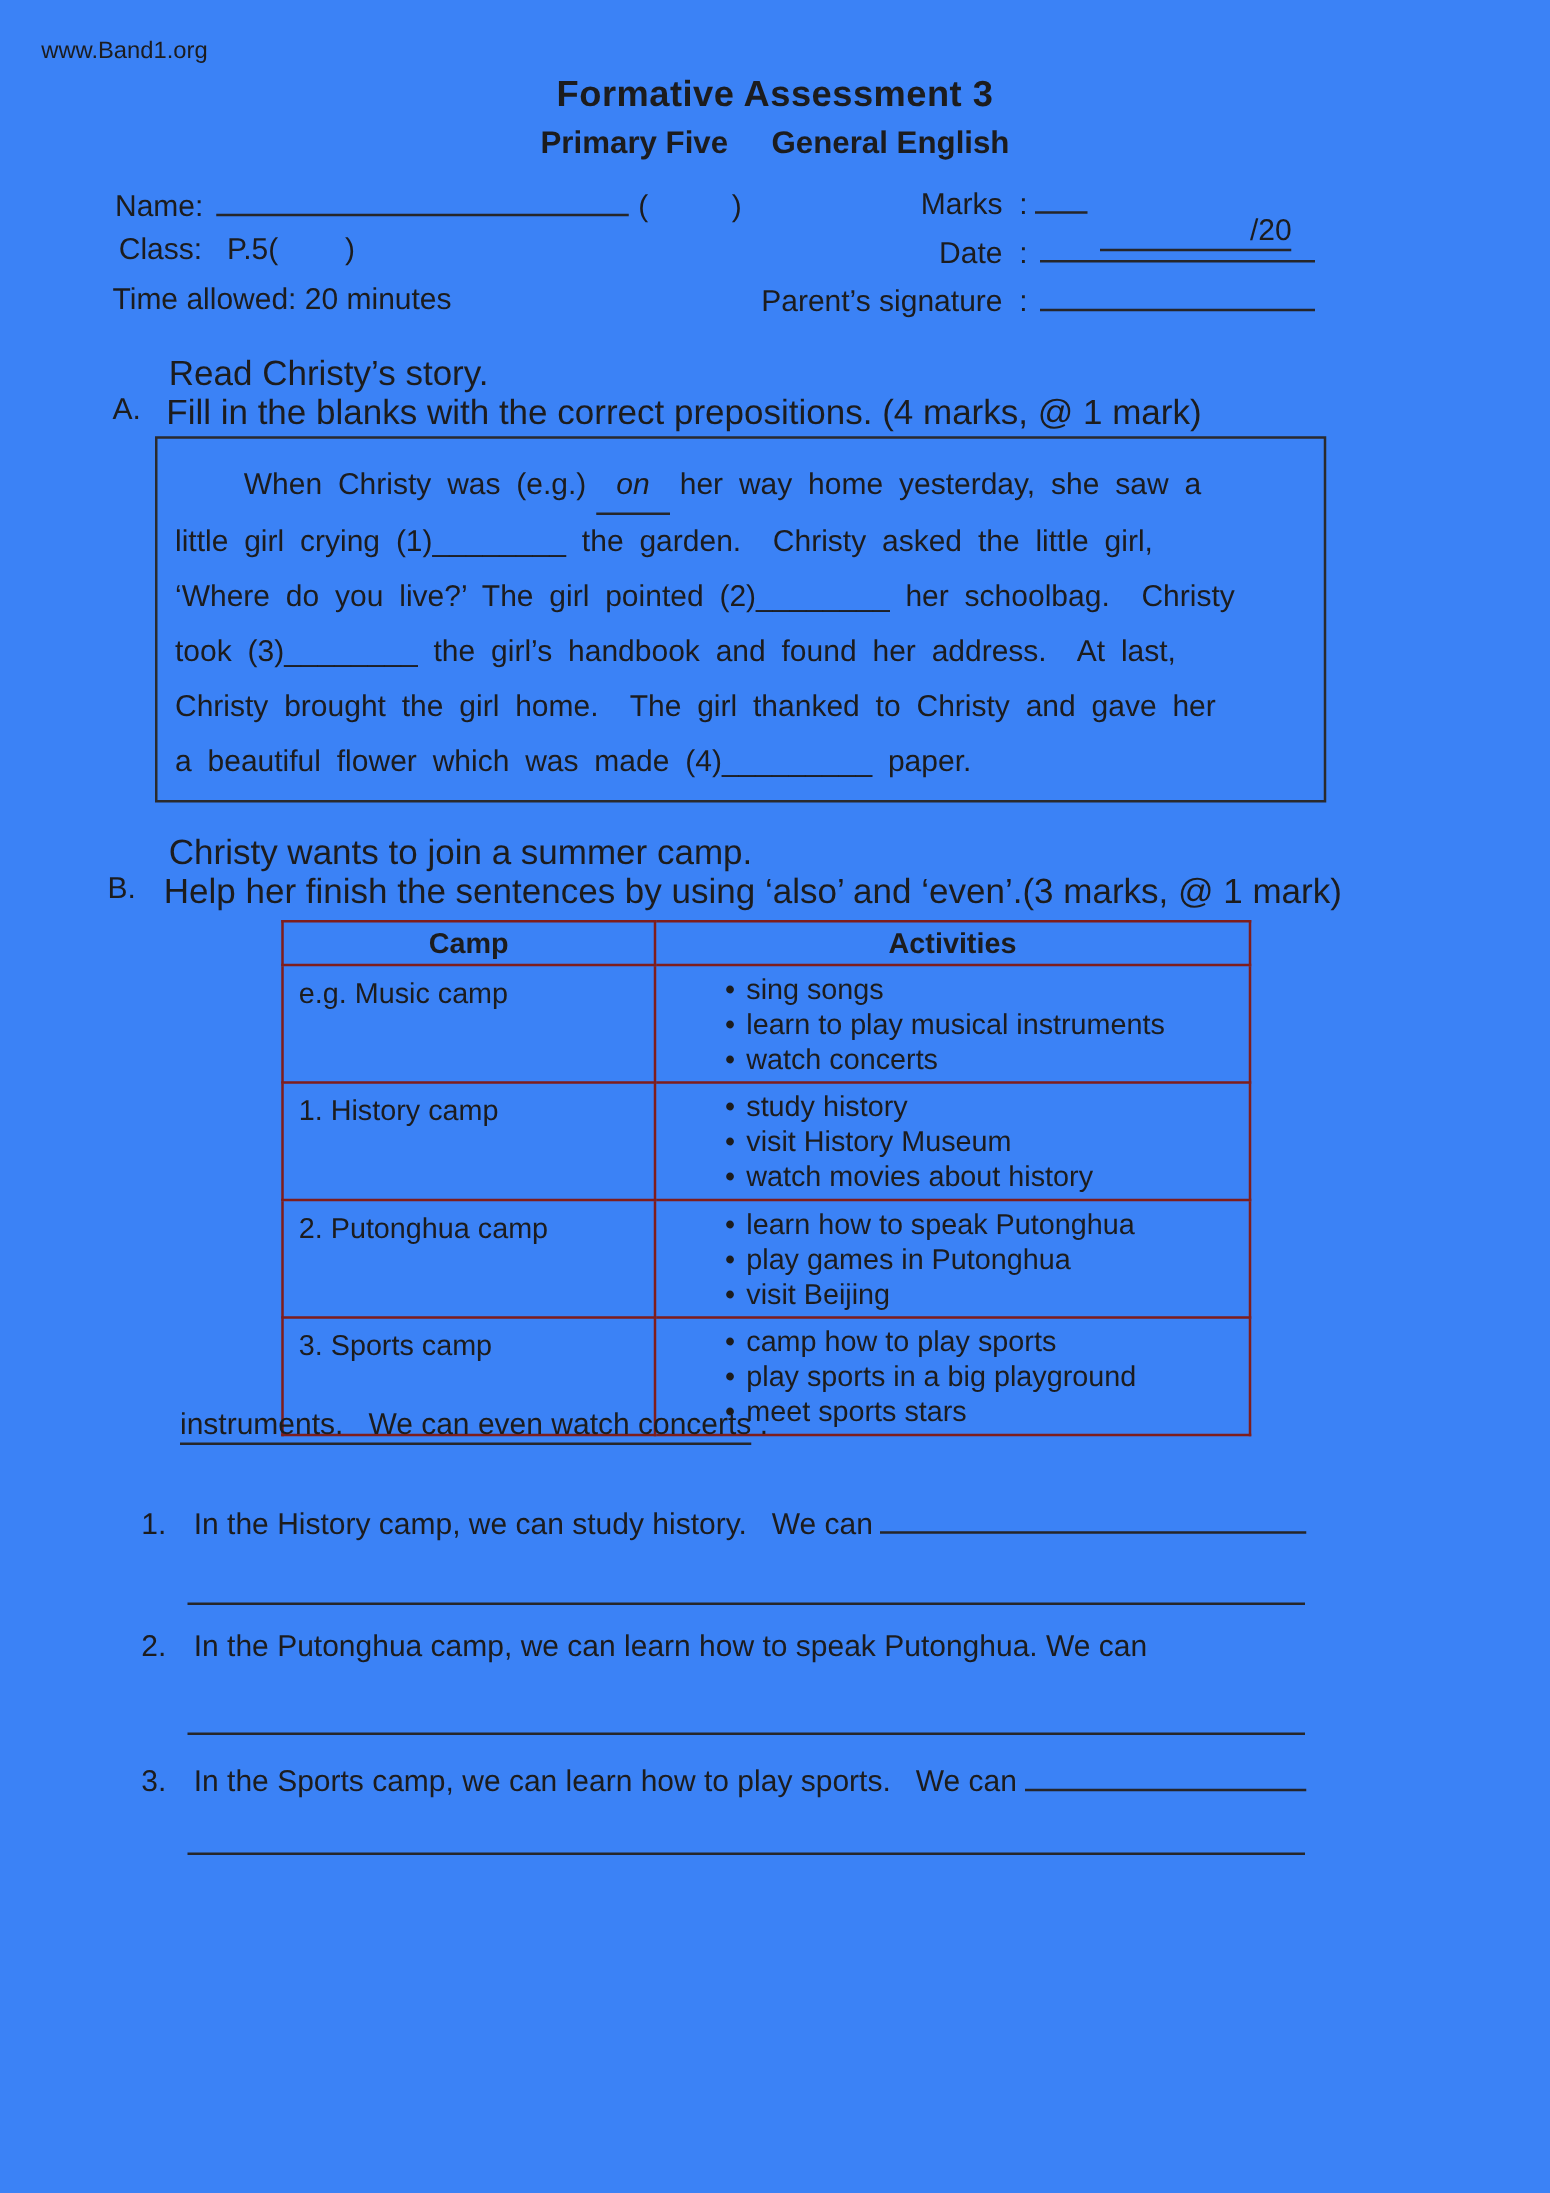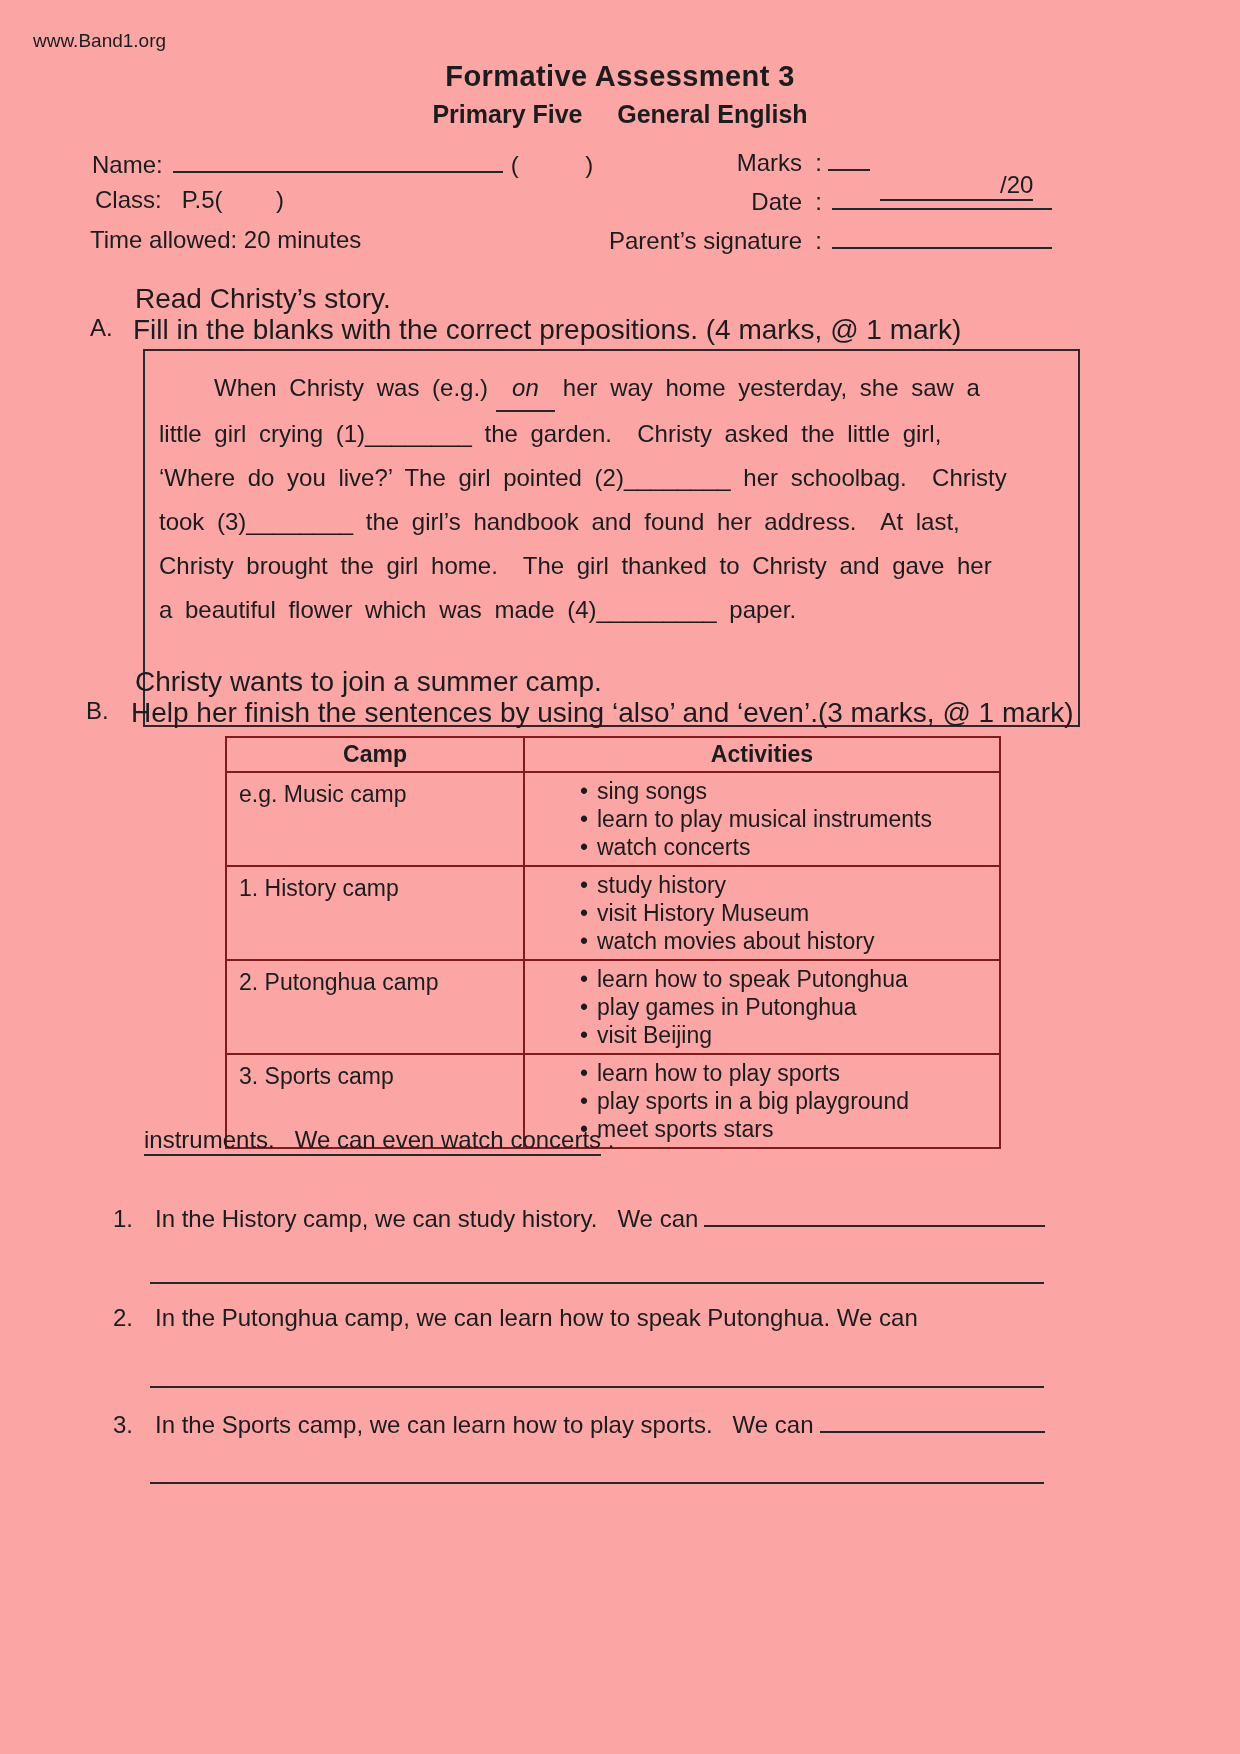--- a/index.html
+++ b/index.html
@@ -1,17 +1,17 @@
 <!DOCTYPE html>
 <html><head>
 <meta charset="utf-8">
 <style>
   html,body{margin:0;padding:0;}
   body{font-family:"Liberation Sans",sans-serif;background:#ffffff;color:#1c1c1e;}
-  .page{position:relative;width:1240px;height:1754px;background:#fca5a5;overflow:hidden;}
+  .page{position:relative;width:1240px;height:1754px;background:#3b82f6;overflow:hidden;}
   .abs{position:absolute;}
   .pre{white-space:pre-wrap;}
   .blank{display:inline-block;height:1.05em;border-bottom:2px solid #26262a;}
 
   .watermark{left:33px;top:30px;font-size:19px;}
   .title{left:0;right:0;top:60px;text-align:center;font-size:29px;font-weight:600;letter-spacing:.4px;}
   .subtitle{left:0;right:0;top:100px;text-align:center;font-size:25px;font-weight:600;white-space:pre-wrap;}
 
   .hrow{display:flex;align-items:baseline;font-size:24px;}
   .hrow .blank{margin-left:10px;}
@@ -19,21 +19,21 @@
   .hdr-right{left:560px;top:144px;width:492px;}
   .rrow{display:flex;align-items:baseline;font-size:24px;height:39px;}
   .rlbl{display:inline-block;width:262px;text-align:right;white-space:pre;padding-right:6px;flex:0 0 262px;}
   .ublock{display:inline-flex;border-bottom:2px solid #26262a;align-items:flex-start;margin-left:10px;}
   .sp120{display:inline-block;width:120px;}
 
   .sec-intro{font-size:28px;}
   .sec-label{font-size:24px;}
   .sec-instr{font-size:28px;}
 
-  .passage-box{left:143px;top:349px;width:937px;height:378px;border:2px solid #2a2a2e;padding:15px 14px 0 14px;box-sizing:border-box;}
+  .passage-box{left:124px;top:349px;width:937px;height:293px;border:2px solid #2a2a2e;padding:15px 14px 0 14px;box-sizing:border-box;}
   .pline{font-size:24px;line-height:44px;word-spacing:6px;white-space:pre-wrap;}
   .pline-first{padding-left:55px;}
   .eg-answer{display:inline-block;border-bottom:2px solid #26262a;padding:0 16px;margin:0 8px;font-style:italic;white-space:pre;}
 
   .camp-table{position:absolute;left:225px;top:736px;width:776px;border-collapse:collapse;font-size:23px;}
   .camp-table td,.camp-table th{border:2px solid #7f1d1d;vertical-align:top;}
   .camp-table th{font-weight:bold;text-align:center;padding:3px 4px;}
   .camp-cell{width:278px;padding:8px 6px 4px 12px;}
   .act-cell{padding:4px 4px 4px 0;}
   .activity{display:flex;line-height:28px;}
@@ -151,21 +151,21 @@
             </div>
         <div class="activity">
               <span>visit Beijing</span>
             </div>
       </td>
     </tr>
     <tr>
       <td class="camp-cell">3. Sports camp</td>
       <td class="act-cell">
         <div class="activity">
-              <span>learn how to play sports</span>
+              <span>camp how to play sports</span>
             </div>
         <div class="activity">
               <span>play sports in a big playground</span>
             </div>
         <div class="activity">
               <span>meet sports stars</span>
             </div>
       </td>
     </tr>
   </tbody>

